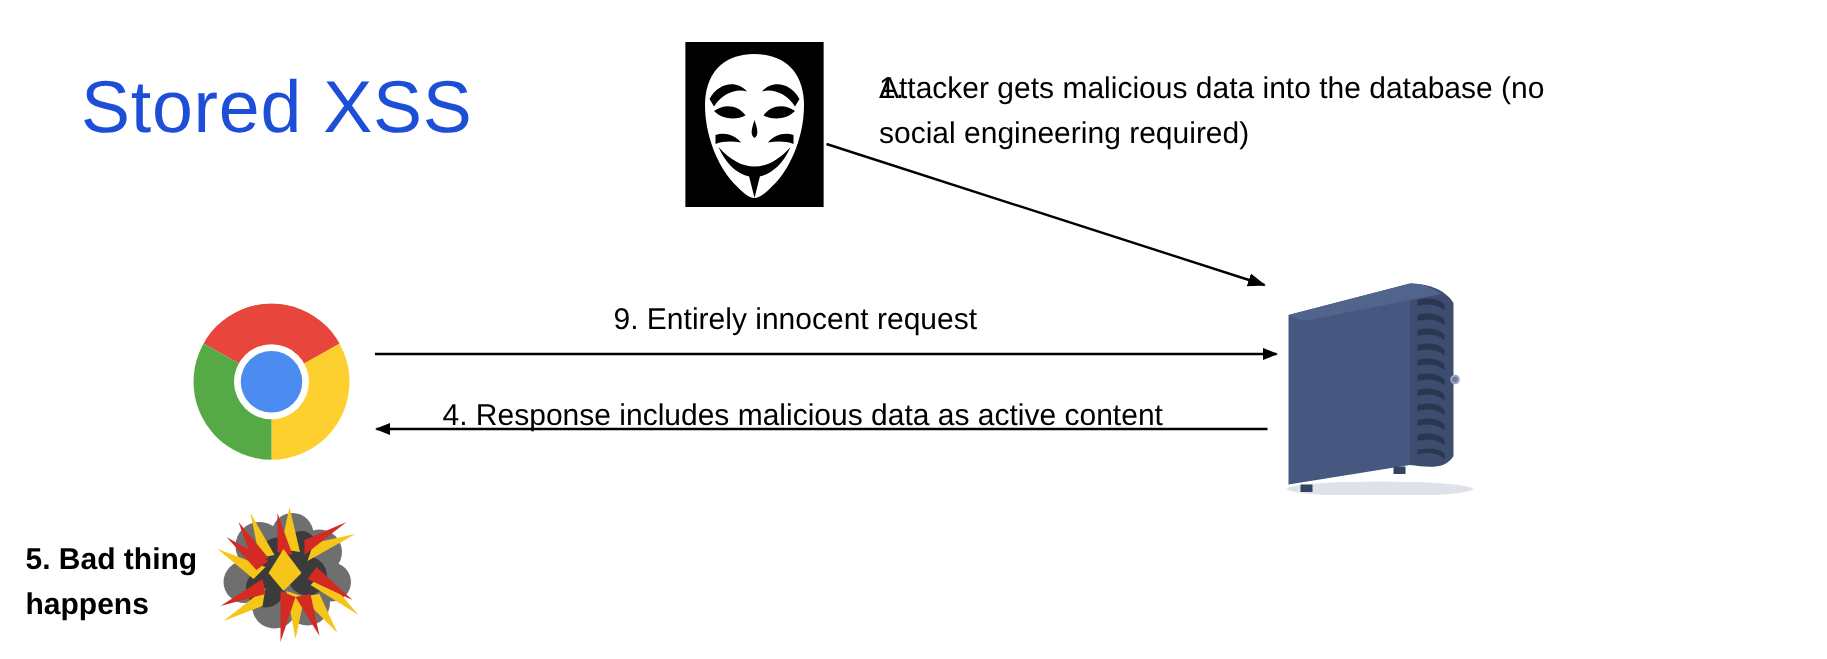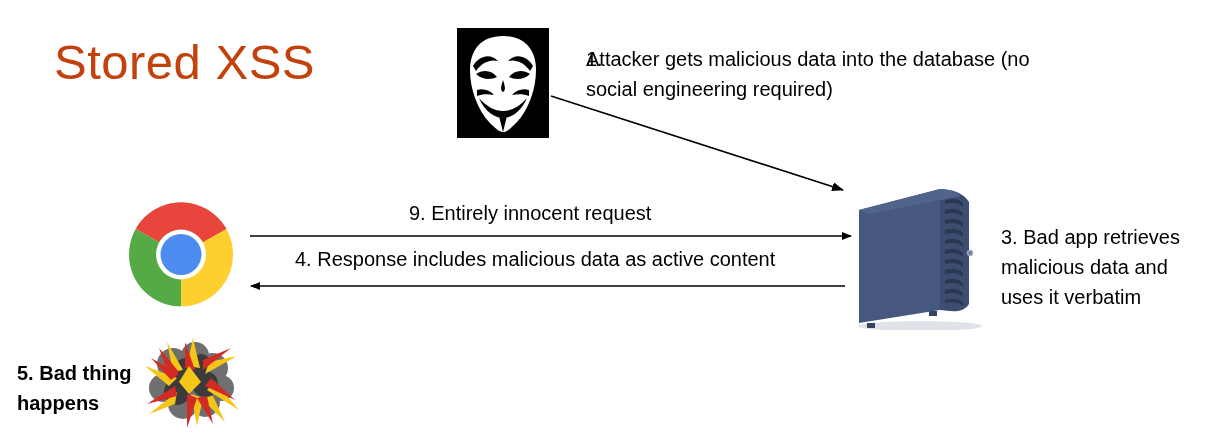--- a/index.html
+++ b/index.html
@@ -18,26 +18,26 @@
   .stage {
     position: absolute;
     left: 0; top: 0;
     width: 1218px;
     height: 439px;
   }
   
   #title {
     position: absolute;
     left: 54px;
-    top: 33px;
+    top: 43px;
     font-size: 49px;
     line-height: 58px;
     font-weight: 300;
     letter-spacing: 0.5px;
-    color: #c2410c;
+    color: #1d4ed8;
     white-space: nowrap;
   }
   
   .step-text {
     position: absolute;
     font-size: 20px;
     line-height: 30px;
     color: #000000;
     font-weight: 400;
   }
@@ -60,21 +60,21 @@
     width: 300px;
     white-space: nowrap;
   }
   #step3 {
     left: 1001px;
     top: 222px;
     width: 210px;
   }
   #step4 {
     left: 295px;
-    top: 244px;
+    top: 262px;
     width: 545px;
     white-space: nowrap;
   }
   #step5 {
     left: 17px;
     top: 358px;
     width: 130px;
     font-weight: bold;
   }
   
@@ -270,19 +270,18 @@
     <line x1="845" y1="286" x2="251" y2="286" stroke="#000000" stroke-width="1.6" marker-end="url(#arrowRight)"></line>
   </svg>
 
   <div class="step-text" id="step1">
     <span class="num">1.</span>
     <span class="body">Attacker gets malicious data into the database (no social engineering required)</span>
   </div>
 
   <div class="step-text" id="step2">9. Entirely innocent request</div>
 
-  <div class="step-text" id="step3">3. Bad app retrieves malicious data and uses it verbatim</div>
 
   <div class="step-text" id="step4">4. Response includes malicious data as active content</div>
 
   <div class="step-text" id="step5">5. Bad thing happens</div>
 
 </div>
 
 </body></html>

